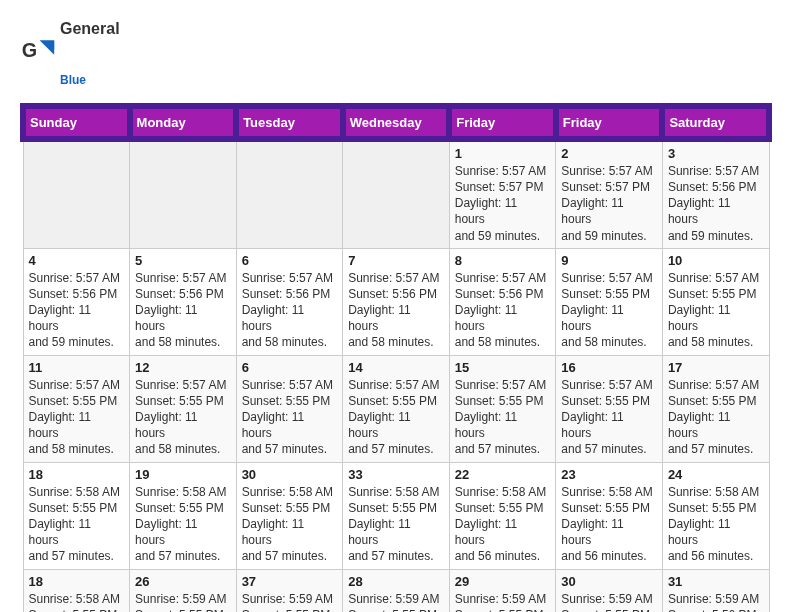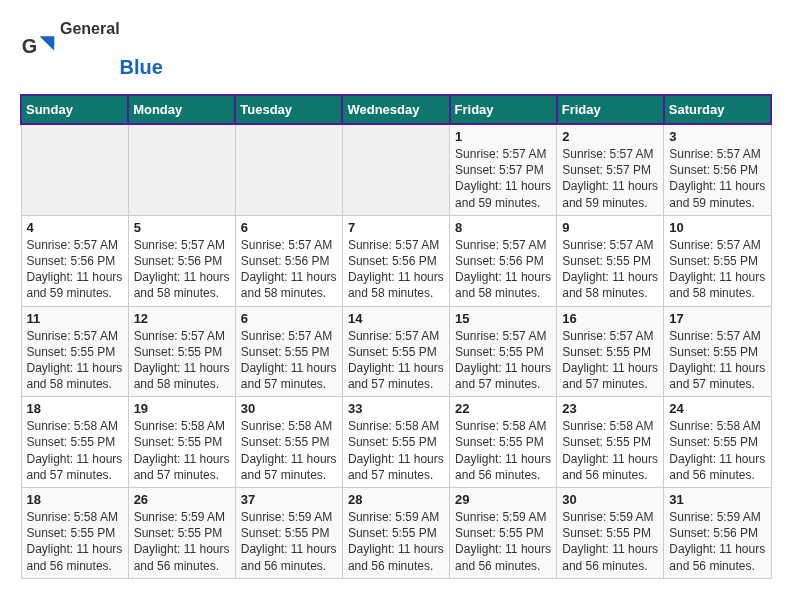--- a/index.html
+++ b/index.html
@@ -15,27 +15,28 @@
       justify-content: space-between;
       align-items: flex-start;
       margin-bottom: 16px;
     }
     .logo {
       display: flex;
       align-items: center;
     }
     .logo-text {
       display: flex;
+      flex-direction: column;
       font-size: 18px;
       font-weight: bold;
       color: #1a1a2e;
       line-height: 1.1;
     }
     .logo-text .general { color: #333; font-size: 16px; font-weight: bold; }
-    .logo-text .blue { color: #1565c0; font-size: 20px; font-weight: bold; margin-top: 36px; }
+    .logo-text .blue { color: #1565c0; font-size: 12px; font-weight: bold; margin-top: 36px; }
     .logo-icon {
       width: 36px;
       height: 36px;
       margin-right: 4px;
     }
     .title-block {
       text-align: right;
     }
     .title-block .month-year {
       font-size: 36px;
@@ -45,27 +46,27 @@
     .title-block .location {
       font-size: 16px;
       color: #555;
     }
     .calendar {
       width: 100%;
       border-collapse: collapse;
       font-size: 11px;
     }
     .calendar thead th {
-      background-color: #0f766e;
+      background-color: #a21caf;
       color: #fff;
       padding: 6px 4px;
       text-align: left;
       font-size: 13px;
       font-weight: bold;
-      border: 2px solid #4c1d95;
+      border: 6px solid #4c1d95;
     }
     .calendar tbody td {
       border: 1px solid #ccc;
       vertical-align: top;
       padding: 4px 5px;
       width: 14.28%;
       min-height: 80px;
       background: #fff;
     }
     .calendar tbody tr:nth-child(odd) td {

